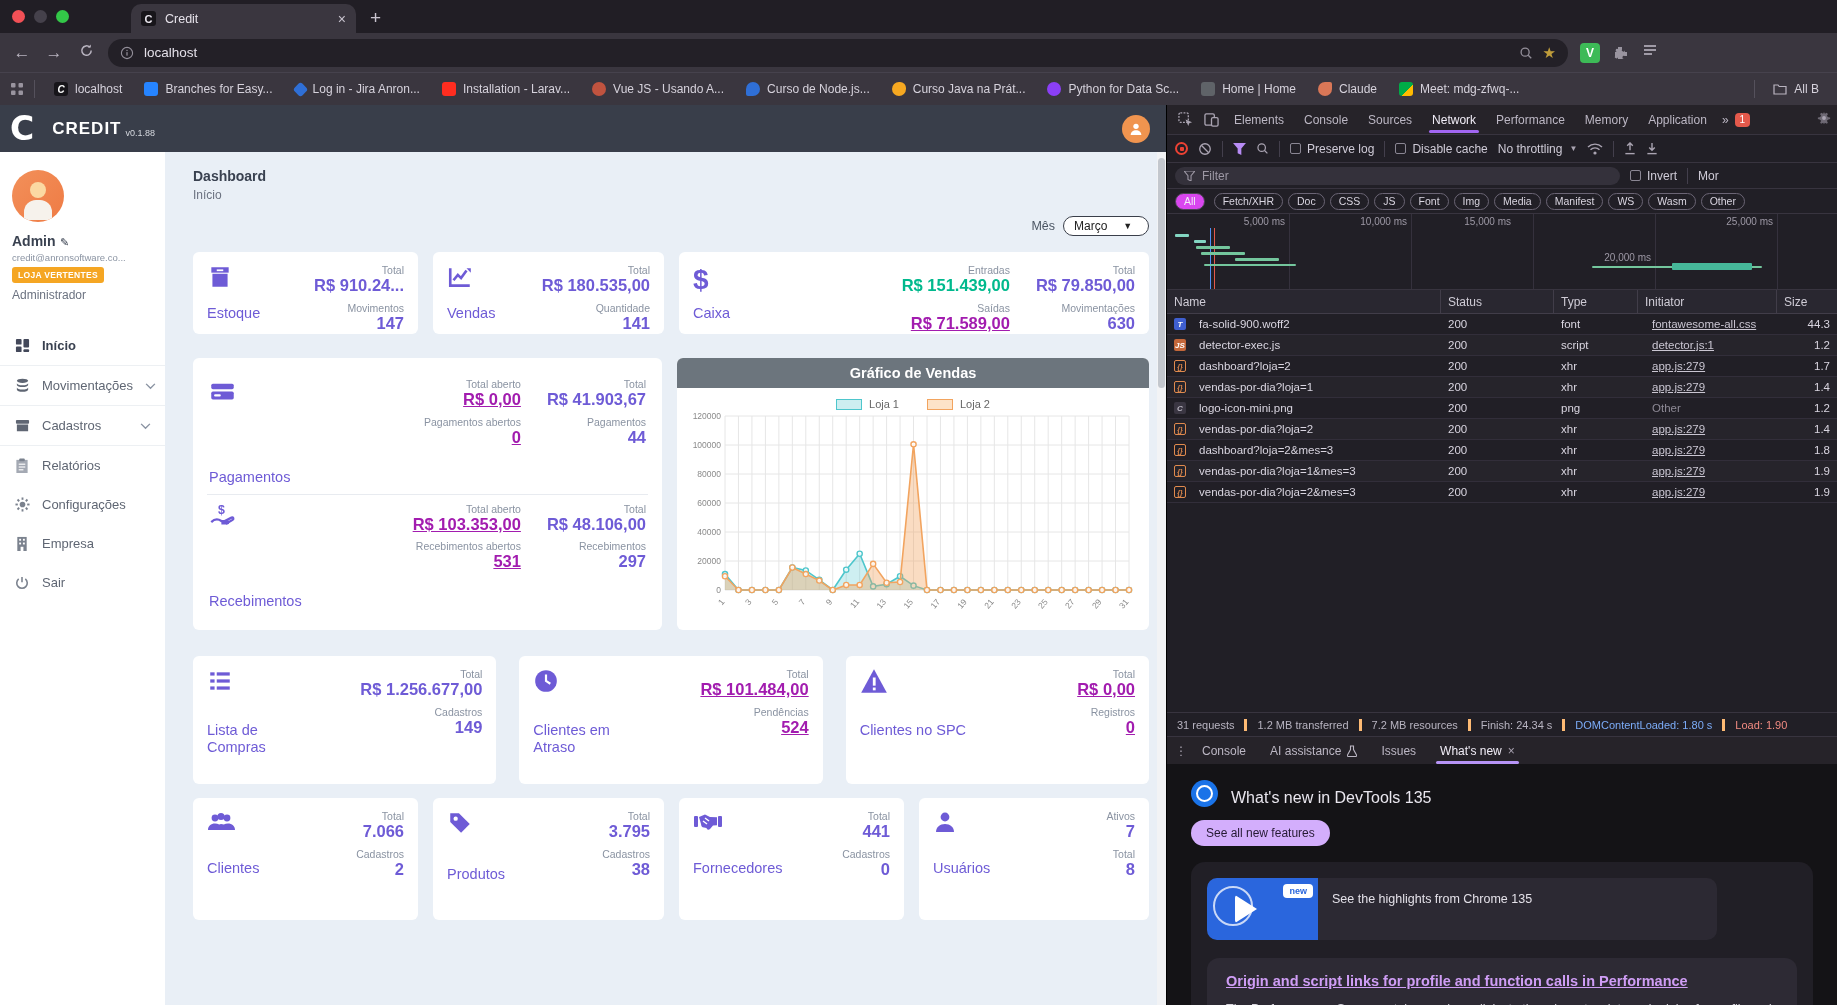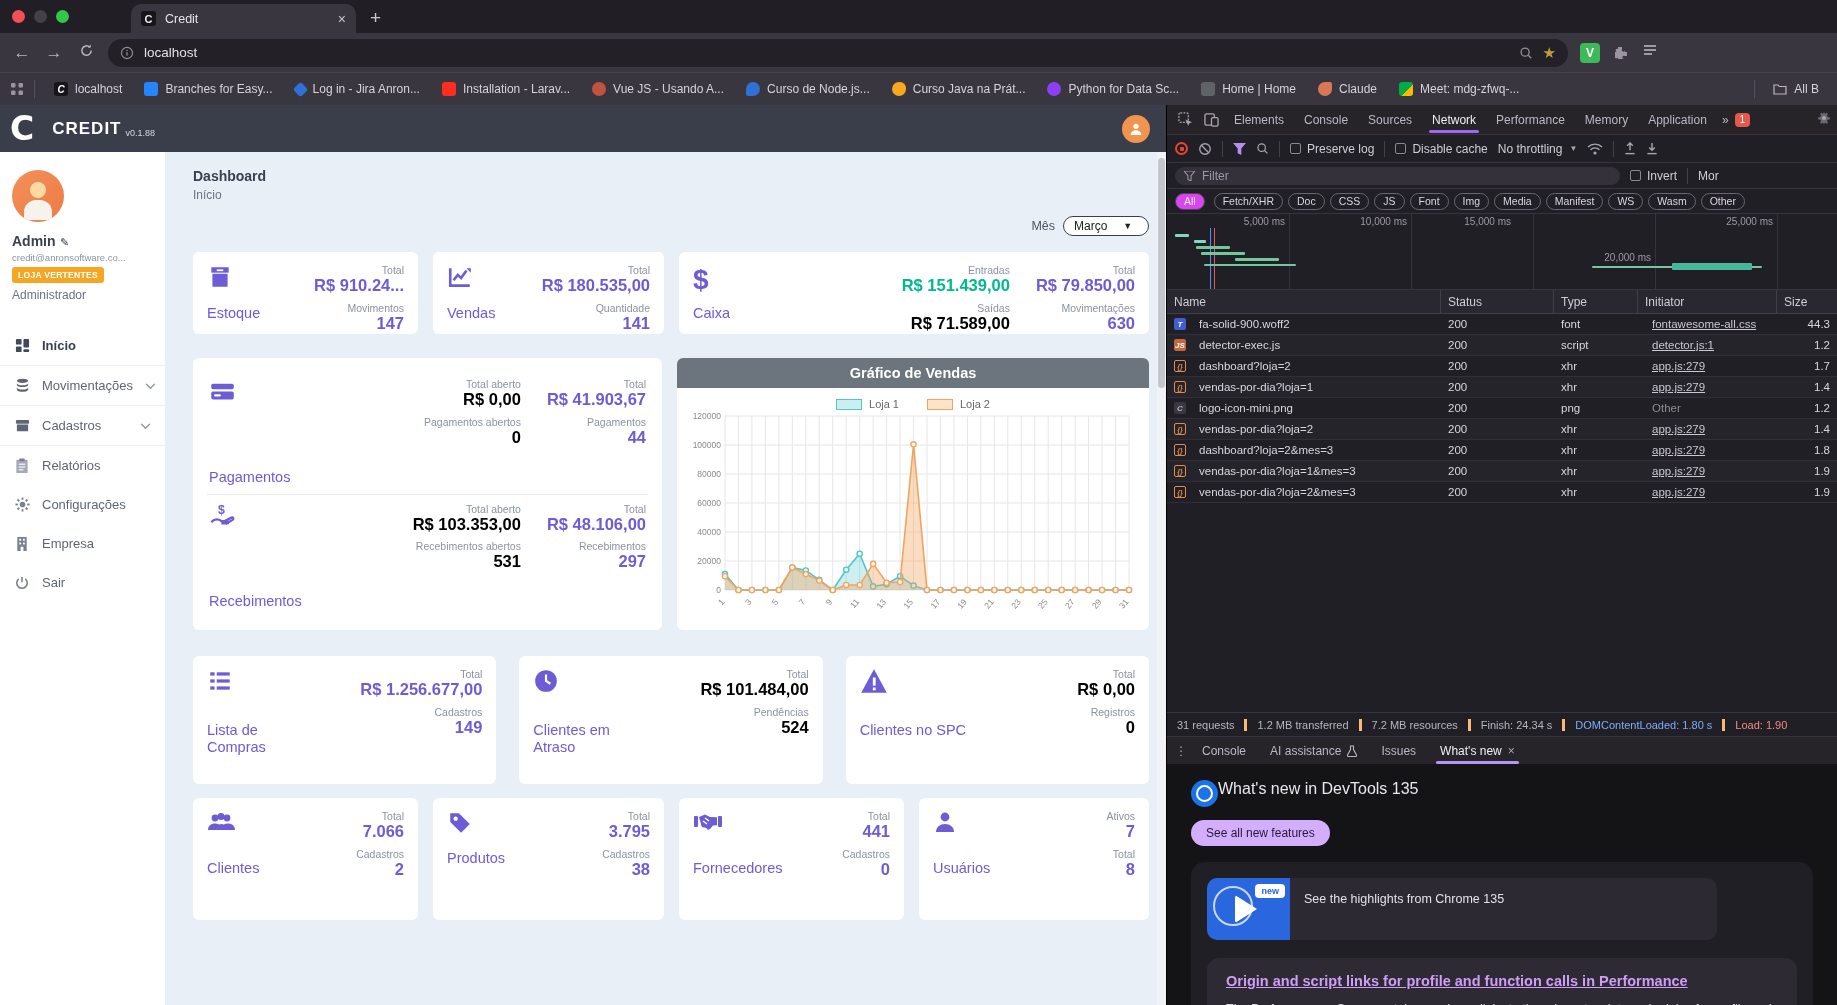--- a/index.html
+++ b/index.html
@@ -78,21 +78,21 @@
   .g4{grid-template-columns:225px 231px 225px 1fr;margin-top:14px;}
 
   .card{background:#fff;border-radius:6px;padding:12px 14px;}
   .c-flex{display:flex;justify-content:space-between;gap:8px;}
   .cid{display:flex;flex-direction:column;justify-content:space-between;}
   .cicon{color:#6e5bd6;}
   .ctitle{color:#6e5bd6;font-size:14.5px;margin-top:8px;line-height:1.15;}
   .stats{display:flex;flex-direction:column;justify-content:flex-start;gap:6px;text-align:right;}
   .stat .sl{font-size:10.5px;color:#8a93a2;}
   .stat .sv{font-size:16.5px;font-weight:bold;color:#6e5bd6;line-height:1.2;}
-  .sv.red{color:#000000;}
+  .sv.red{color:#a21caf;text-decoration:underline;}
   .sv.green{color:#00b98d;}
   .h80{height:82px;}
   .h128{height:128px;}
   .h122{height:122px;}
   .twocol{display:flex;gap:26px;}
   .pr-card{height:272px;display:flex;flex-direction:column;}
   .pr-sec{flex:1;display:flex;justify-content:space-between;padding:8px 2px;}
   .pr-div{border-top:1px solid #e8ebf0;}
 
   
@@ -170,28 +170,28 @@
   .sum-blue{color:#7cacf8;}
   .sum-red{color:#f28b82;border-right:none;}
 
   .dt-drawer-tabs{height:28px;display:flex;align-items:center;gap:4px;padding:0 8px;border-top:1px solid #38343f;background:#262329;}
   .drw-tab{padding:6px 10px;color:#bcb7c4;position:relative;display:flex;align-items:center;gap:6px;white-space:nowrap;}
   .drw-tab.active{color:#f1edf7;}
   .drw-tab.active::after{content:"";position:absolute;left:6px;right:6px;bottom:0;height:2.5px;background:#b794f6;border-radius:2px;}
   .dots3{color:#aaa4b2;letter-spacing:1px;}
 
   .whatsnew{flex:1;background:#141316;overflow:hidden;padding:16px 24px;}
-  .wn-head{display:flex;align-items:flex-start;}
+  .wn-head{display:flex;align-items:flex-end;gap:13px;}
   .wn-logo{width:27px;height:27px;border-radius:50%;background:#1a73e8;position:relative;flex-shrink:0;}
   .wn-logo::after{content:"";position:absolute;inset:5px;border:2px solid #fff;border-radius:50%;}
   .wn-title{font-size:16px;color:#e9e6ee;}
   .wn-pill{display:inline-block;margin-top:13px;background:#d3aefc;color:#251a33;font-size:12px;padding:6px 15px;border-radius:15px;}
   .wn-container{margin-top:16px;background:#211f26;border-radius:14px;padding:16px;height:330px;}
   .wn-video{display:flex;max-width:510px;background:#2c2933;border-radius:10px;overflow:hidden;align-items:stretch;}
-  .wn-thumb{width:83px;height:62px;background:#2a66dd;position:relative;flex-shrink:0;}
+  .wn-thumb{width:111px;height:62px;background:#2a66dd;position:relative;flex-shrink:0;}
   .wn-thumb .ring{position:absolute;left:6px;top:8px;width:40px;height:40px;border:2px solid rgba(255,255,255,.75);border-radius:50%;}
   .wn-thumb .play{position:absolute;left:28px;top:17px;width:0;height:0;border-left:22px solid #fff;border-top:14px solid transparent;border-bottom:14px solid transparent;border-radius:3px;}
   .wn-thumb .newb{position:absolute;right:5px;top:6px;background:#fff;color:#2a66dd;font-size:9px;font-weight:bold;padding:2px 6px;border-radius:4px;}
   .wn-vtext{padding:14px;font-size:12.5px;color:#e3e0e8;}
   .wn-feature{margin-top:18px;background:#2d2a34;border-radius:12px;padding:15px 19px;}
   .wn-ftitle{color:#cf9df5;font-size:14.5px;font-weight:bold;text-decoration:underline;}
   .wn-fbody{margin-top:11px;font-size:12.5px;line-height:1.5;color:#d9d6de;}
 </style>
 </head>
 <body>
@@ -849,21 +849,21 @@
                     <div class="sl">Total</div>
                     <div class="sv">7.066</div>
                   </div>
                 <div class="stat">
                     <div class="sl">Cadastros</div>
                     <div class="sv">2</div>
                   </div>
               </div>
             </div>
             <div class="card h122 c-flex">
-              <div class="cid" style="justify-content:flex-start;gap:2px;">
+              <div class="cid" style="justify-content:flex-start;gap:18px;">
                 <span class="cicon"><svg width="26" height="26" viewBox="0 0 24 24">
                       <path d="M3 3h8l10 10-8 8L3 11z" fill="#6e5bd6"></path>
                       <circle cx="8" cy="8" r="2" fill="#fff"></circle>
                     </svg></span>
                 <span class="ctitle">Produtos</span>
               </div>
               <div class="stats">
                 <div class="stat">
                     <div class="sl">Total</div>
                     <div class="sv">3.795</div>

